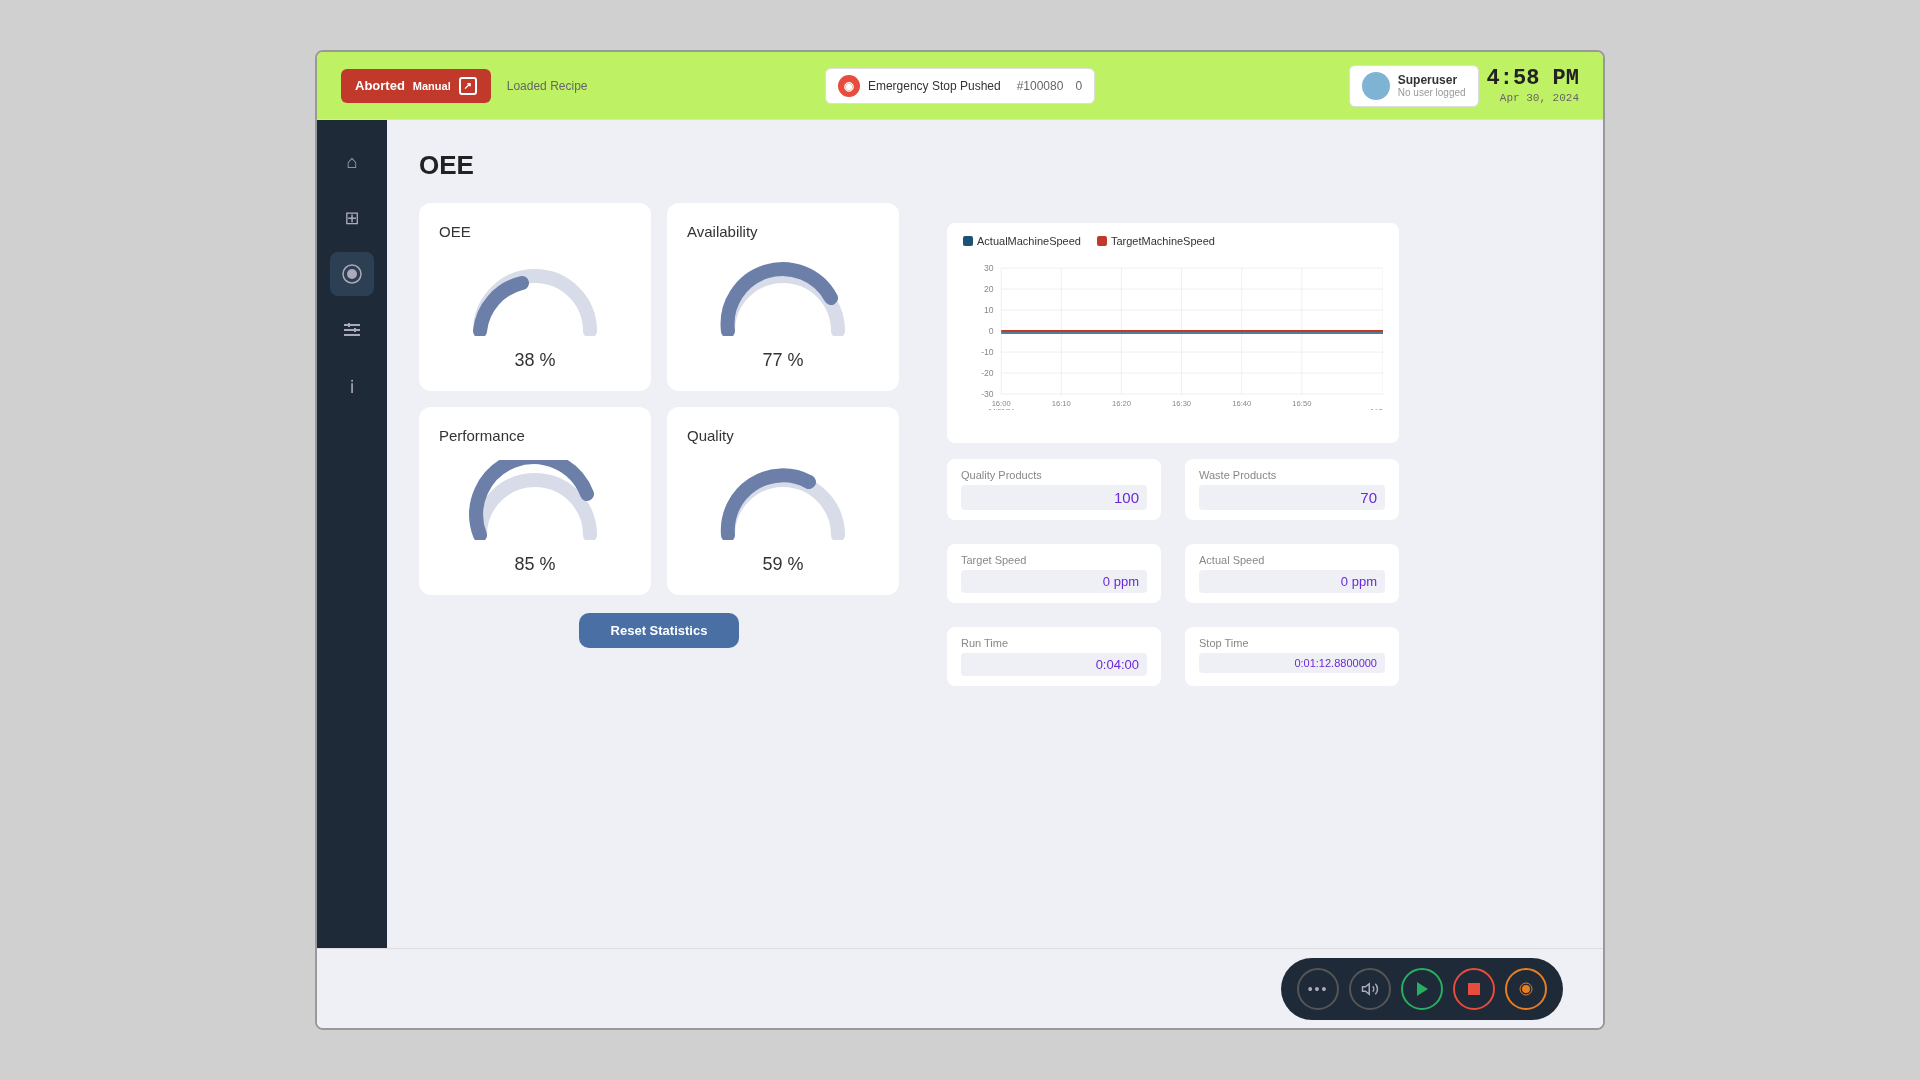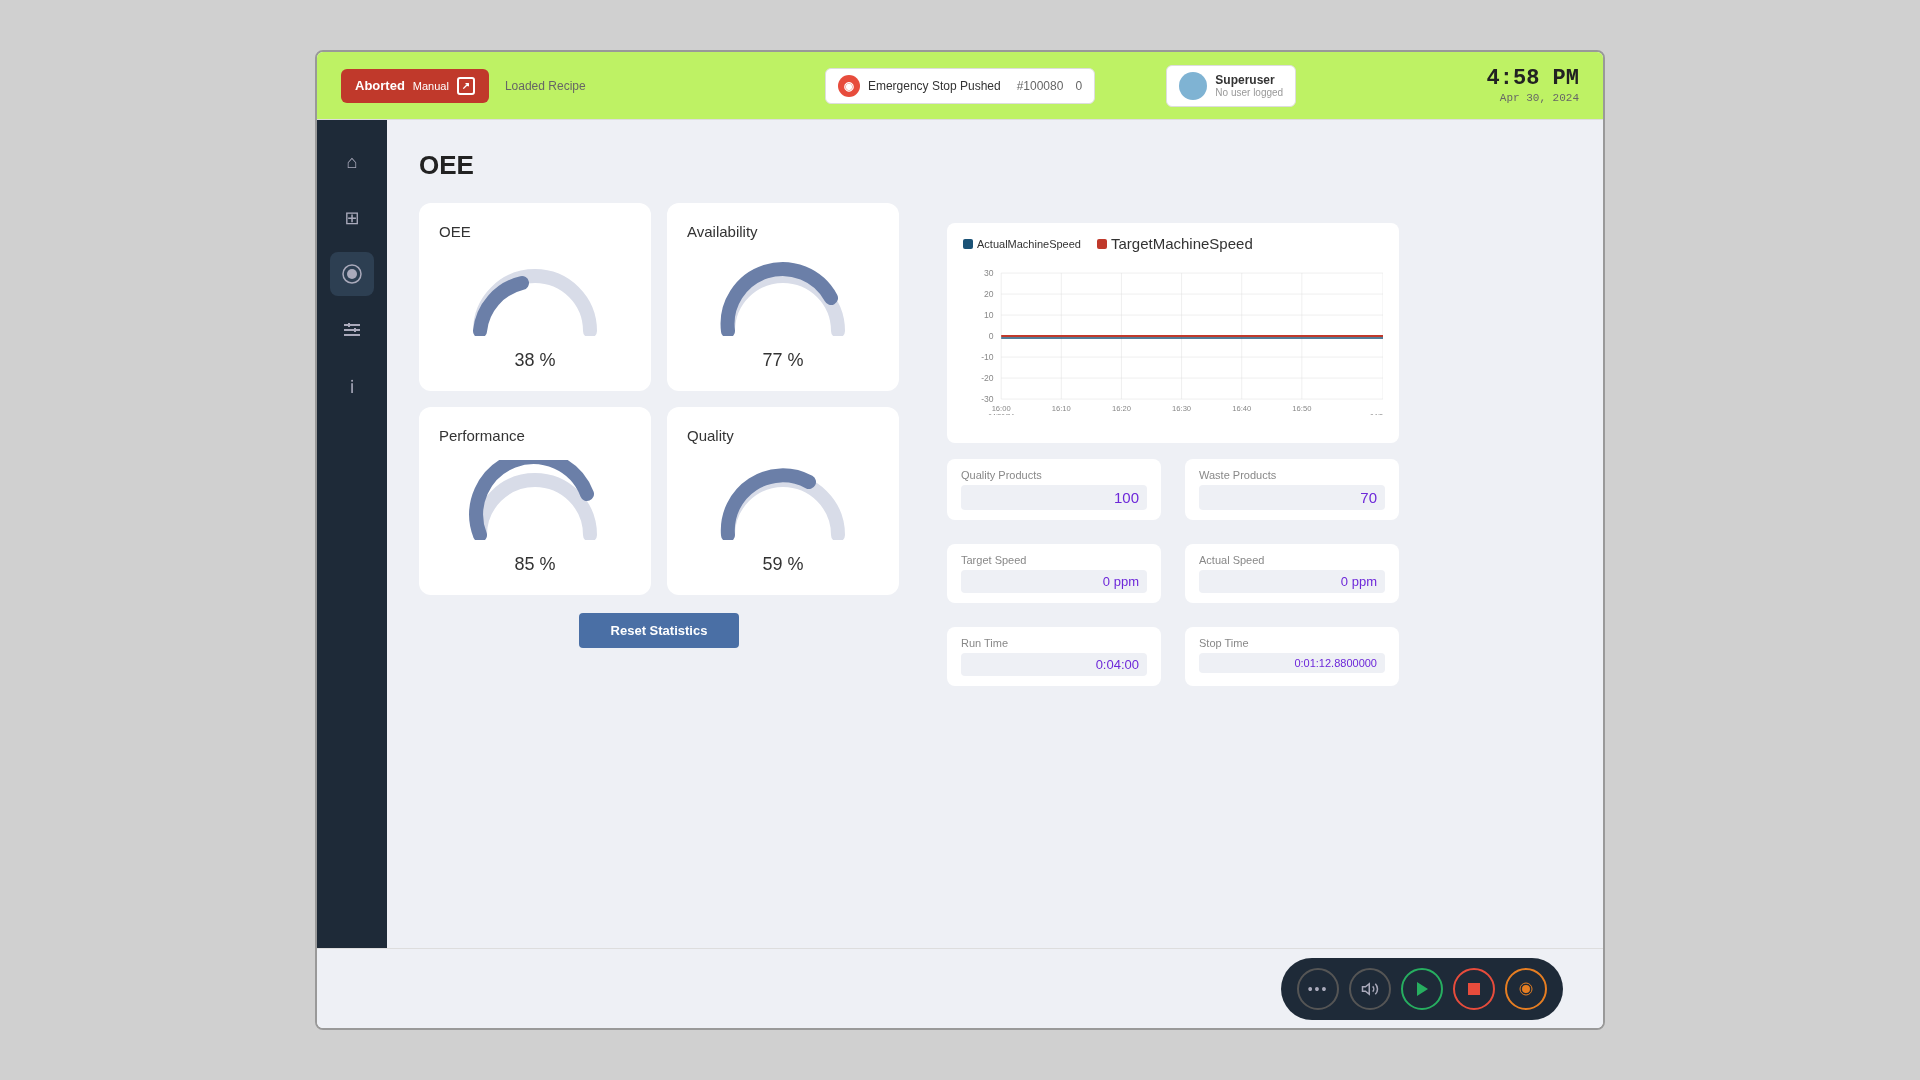--- a/index.html
+++ b/index.html
@@ -67,21 +67,21 @@
     }
     .estop-icon {
       width: 22px; height: 22px;
       background: #e74c3c;
       border-radius: 50%;
       display: flex; align-items: center; justify-content: center;
       color: #fff; font-size: 12px; font-weight: bold;
     }
     .estop-text { font-size: 12px; color: #333; }
     .estop-num { font-size: 12px; color: #666; margin-left: 8px; }
-    .header-right { flex: 1; display: flex; justify-content: space-between; align-items: center; gap: 37px; }
+    .header-right { flex: 1; display: flex; justify-content: flex-end; align-items: center; gap: 8px; }
     .user-badge {
       display: flex; align-items: center; gap: 8px;
       background: #fff;
       border: 1px solid #ddd;
       border-radius: 6px;
       padding: 6px 12px;
     }
     .user-avatar {
       width: 28px; height: 28px;
       background: #7fb3d3;
@@ -227,21 +227,21 @@
     
     .reset-row {
       display: flex;
       justify-content: center;
       margin-top: 18px;
     }
     .reset-btn {
       background: #4a6fa5;
       color: #fff;
       border: none;
-      border-radius: 4px;
+      border-radius: 10px;
       padding: 10px 32px;
       font-size: 13px;
       font-weight: 600;
       cursor: pointer;
     }
     .ctrl-btn {
       width: 42px; height: 42px;
       border-radius: 50%;
       border: 2px solid #555;
       background: transparent;
@@ -264,21 +264,21 @@
   </style>
 </head>
 <body>
 
 <div class="outer-frame">
 
   <div class="header">
     <div class="header-left">
       <button class="aborted-btn">
         <span>Aborted</span>
-        <span style="font-size:11px; font-weight:400;">Manual</span>
+        <span style="font-size:11px; font-weight:700;">Manual</span>
         <span class="ext-icon">↗</span>
       </button>
       <span class="loaded-recipe-label">Loaded Recipe</span>
     </div>
     <div class="header-center">
       <div class="emergency-stop">
         <div class="estop-icon">◉</div>
         <span class="estop-text">Emergency Stop Pushed</span>
         <span class="estop-num">#100080</span>
         <span style="margin-left:4px;font-size:12px;color:#666;">0</span>
@@ -386,21 +386,21 @@
 
         <div class="right-panel">
           <div class="chart-area">
             <div class="chart-legend">
               <div class="legend-item">
                 <div class="legend-dot" style="background:#1a5276;"></div>
                 <span style="font-size:11px;color:#333;">ActualMachineSpeed</span>
               </div>
               <div class="legend-item">
                 <div class="legend-dot" style="background:#c0392b;"></div>
-                <span style="font-size:15px;color:#333;">TargetMachineSpeed</span>
+                <span style="font-size:11px;color:#333;">TargetMachineSpeed</span>
               </div>
             </div>
             <svg width="100%" height="155" viewBox="0 0 440 155">
 
               <line x1="40" y1="10" x2="440" y2="10" stroke="#ddd" stroke-width="0.5"></line>
               <line x1="40" y1="32" x2="440" y2="32" stroke="#ddd" stroke-width="0.5"></line>
               <line x1="40" y1="54" x2="440" y2="54" stroke="#ddd" stroke-width="0.5"></line>
               <line x1="40" y1="76" x2="440" y2="76" stroke="#ddd" stroke-width="0.5"></line>
               <line x1="40" y1="98" x2="440" y2="98" stroke="#ddd" stroke-width="0.5"></line>
               <line x1="40" y1="120" x2="440" y2="120" stroke="#ddd" stroke-width="0.5"></line>

